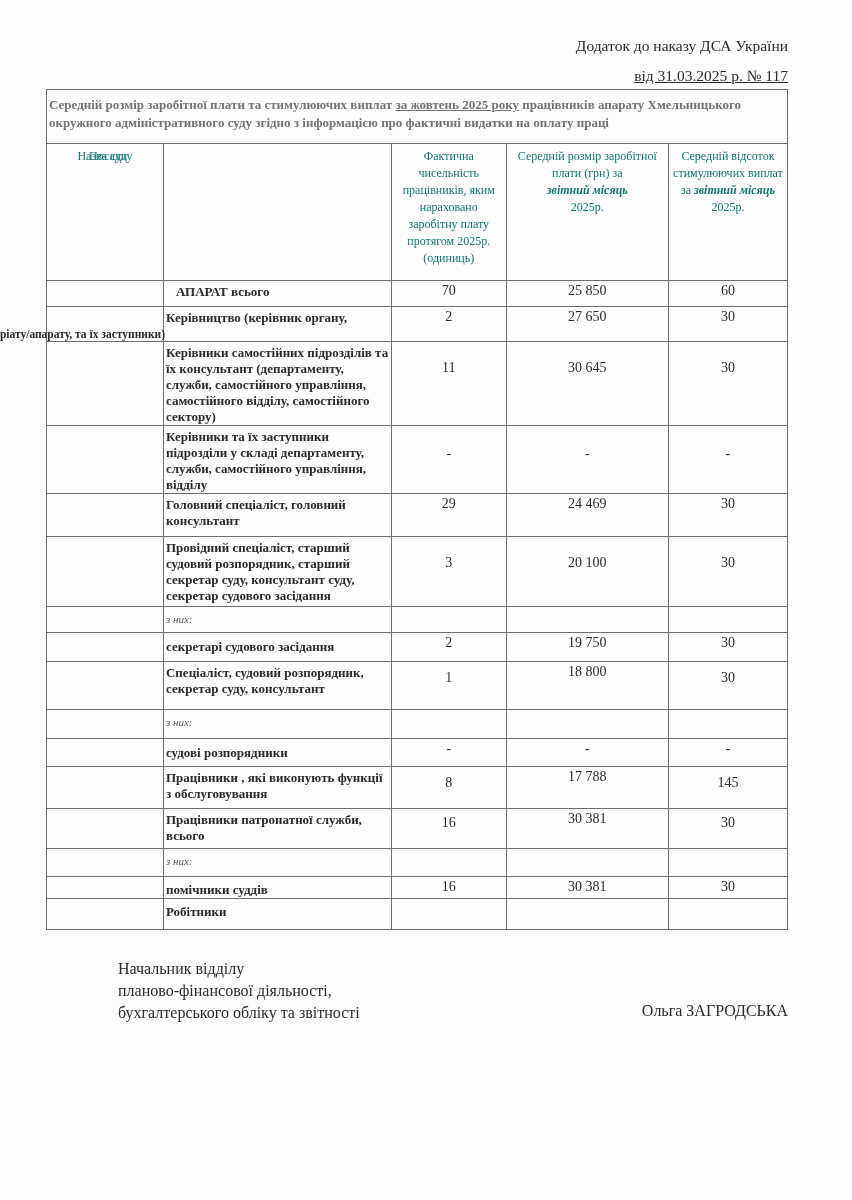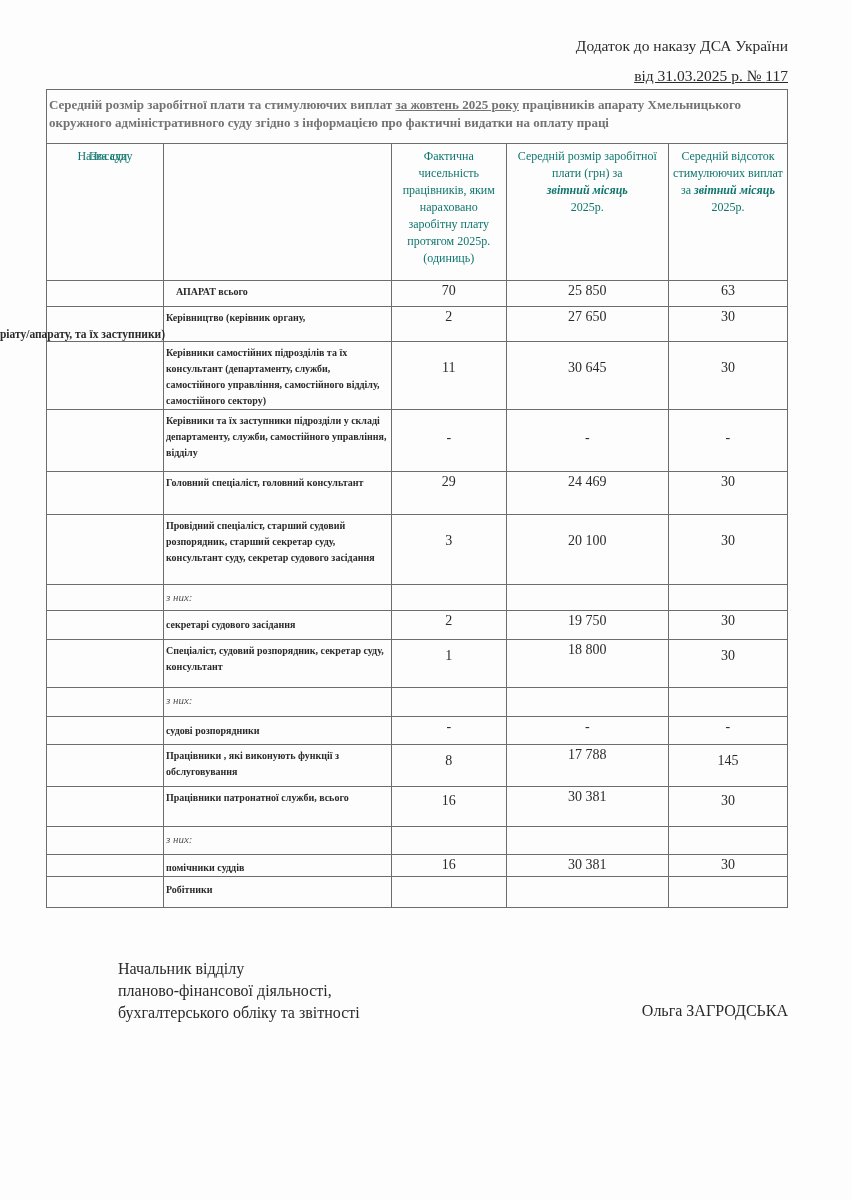--- a/index.html
+++ b/index.html
@@ -38,21 +38,21 @@
       padding-top: 6px !important;
       line-height: 18px !important;
       color: #737373;
     }
     .colhead { text-align: center; font-size: 12px; color: #0f766e; padding-top: 4px !important; line-height: 17px !important; }
     .c1 { width: 114px; }
     .c2 { width: 222px; }
     .c3 { width: 112px; }
     .c4 { width: 158px; }
     .c5 { width: 116px; }
-    .lbl { font-weight: bold; font-size: 10px; color: #2a2a2a; padding-top: 3px !important; }
+    .lbl { font-weight: bold; font-size: 13px; color: #2a2a2a; padding-top: 3px !important; }
     .lbl.ind { padding-left: 12px !important; }
     .it { font-style: italic; font-weight: normal; color: #555; font-size: 11px; padding-top: 4px !important; }
     .num { text-align: center; font-size: 14px; color: #2b2b2b; padding-top: 6px !important; }
     .num.top { padding-top: 2px !important; }
     .bi { font-weight: bold; font-style: italic; }
     .c1cell { position: relative; }
     .overflow-text {
       position: absolute; right: -2px; top: 19px; white-space: nowrap;
       font-weight: bold; font-size: 11.5px; color: #2a2a2a;
     }
@@ -105,21 +105,21 @@
       <span class="bi">звітний місяць</span><br>
       <span>2025р.</span>
     </td>
   </tr>
 
   <tr style="height:26px;">
     <td></td>
     <td class="lbl ind">АПАРАТ всього</td>
     <td class="num top">70</td>
     <td class="num top">25 850</td>
-    <td class="num top">63</td>
+    <td class="num top">60</td>
   </tr>
   <tr style="height:35px;">
     <td class="c1cell">
       <span class="overflow-text" style="right:-2px;">секретаріату/апарату, та їх заступники)</span>
     </td>
     <td class="lbl">Керівництво (керівник органу,</td>
     <td class="num top">2</td>
     <td class="num top">27 650</td>
     <td class="num top">30</td>
   </tr>

